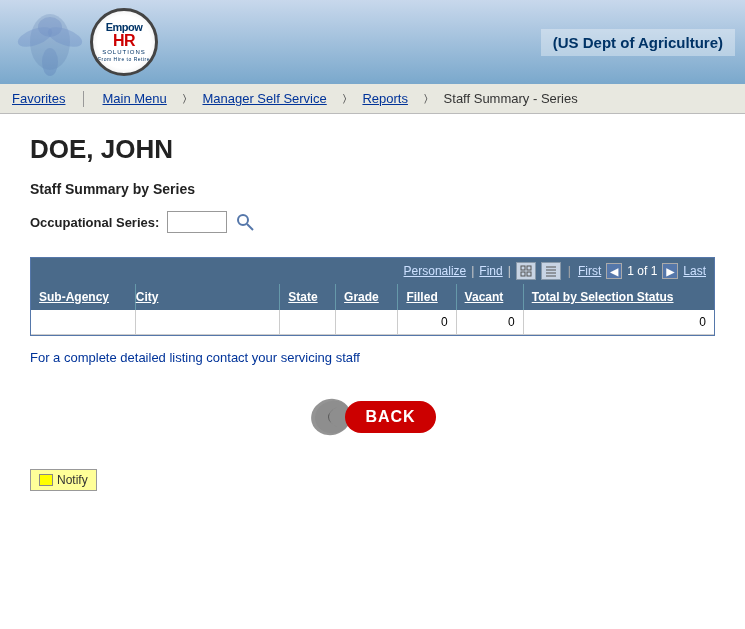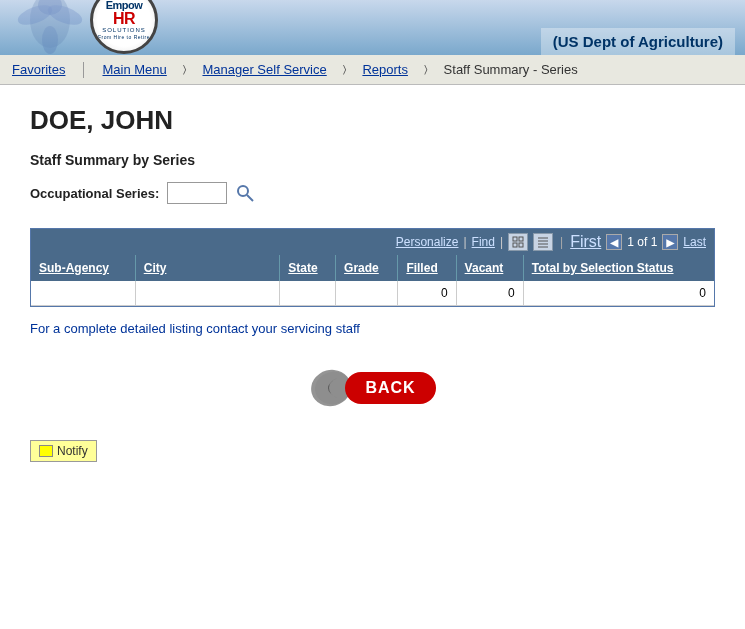--- a/index.html
+++ b/index.html
@@ -1,21 +1,21 @@
 <!DOCTYPE html>
 <html><head>
   <meta charset="utf-8">
   <style>
     * { margin: 0; padding: 0; box-sizing: border-box; }
     body { font-family: Arial, sans-serif; font-size: 13px; background: #fff; width: 745px; min-height: 629px; overflow-x: hidden; }
   </style>
 </head>
 <body>
 
-<div style="display:flex; align-items:flex-end; justify-content:space-between; background: linear-gradient(180deg, #c8d8ec 0%, #7aa8cc 100%); height:55px; padding:0 10px; position:relative;">
+<div style="display:flex; align-items:center; justify-content:space-between; background: linear-gradient(180deg, #c8d8ec 0%, #7aa8cc 100%); height:84px; padding:0 10px; position:relative;">
   <div style="display:flex; align-items:center; gap:0;">
 
     <div style="width:80px; height:70px; display:flex; align-items:center; justify-content:center; opacity:0.45;">
       <svg viewBox="0 0 80 70" width="80" height="70">
 
         <ellipse cx="40" cy="35" rx="20" ry="28" fill="#5577aa" opacity="0.5"></ellipse>
         <ellipse cx="40" cy="20" rx="12" ry="10" fill="#4466aa" opacity="0.6"></ellipse>
         <ellipse cx="25" cy="30" rx="18" ry="8" fill="#3355aa" opacity="0.4" transform="rotate(-20,25,30)"></ellipse>
         <ellipse cx="55" cy="30" rx="18" ry="8" fill="#3355aa" opacity="0.4" transform="rotate(20,55,30)"></ellipse>
         <ellipse cx="40" cy="55" rx="8" ry="14" fill="#4466aa" opacity="0.5"></ellipse>
@@ -78,32 +78,32 @@
       </button>
       <button style="background:#c8d4e4; border:1px solid #8899aa; width:20px; height:18px; display:flex; align-items:center; justify-content:center; cursor:pointer; font-size:9px; color:#333;">
         <svg width="12" height="12" viewBox="0 0 12 12">
           <line x1="1" y1="2" x2="11" y2="2" stroke="#555" stroke-width="1"></line>
           <line x1="1" y1="5" x2="11" y2="5" stroke="#555" stroke-width="1"></line>
           <line x1="1" y1="8" x2="11" y2="8" stroke="#555" stroke-width="1"></line>
           <line x1="1" y1="11" x2="11" y2="11" stroke="#555" stroke-width="1"></line>
         </svg>
       </button>
       <span style="color:#aaa; margin:0 2px;">|</span>
-      <span style="color:#cce0ff; text-decoration:underline; cursor:pointer; font-size:16px;">First</span>
+      <span style="color:#cce0ff; text-decoration:underline; cursor:pointer; font-size:12px;">First</span>
       <button style="background:#5577aa; border:1px solid #aaa; color:#fff; width:16px; height:16px; display:flex; align-items:center; justify-content:center; cursor:pointer; font-size:10px; font-weight:bold; padding:0;">◀</button>
       <span style="color:#fff; font-size:12px;">1 of 1</span>
       <button style="background:#5577aa; border:1px solid #aaa; color:#fff; width:16px; height:16px; display:flex; align-items:center; justify-content:center; cursor:pointer; font-size:10px; font-weight:bold; padding:0;">▶</button>
       <span style="color:#cce0ff; text-decoration:underline; cursor:pointer; font-size:12px;">Last</span>
     </div>
 
     <table style="width:100%; border-collapse:collapse;">
       <thead>
         <tr>
           <th style="background:#4a6a8a; color:#fff; padding:6px 8px; font-size:12px; font-weight:bold; text-align:left; border-right:1px solid #6699aa; text-decoration:underline;">Sub-Agency</th>
-          <th style="background:#4a6a8a; color:#fff; padding:6px 8px; font-size:12px; font-weight:bold; text-align:left; border-right:1px solid #6699aa; text-decoration:underline;">City</th>
+          <th style="background:#4a6a8a; color:#fff; padding:6px 0; font-size:12px; font-weight:bold; text-align:left; border-right:1px solid #6699aa; text-decoration:underline;">City</th>
           <th style="background:#4a6a8a; color:#fff; padding:6px 8px; font-size:12px; font-weight:bold; text-align:left; border-right:1px solid #6699aa; text-decoration:underline;">State</th>
           <th style="background:#4a6a8a; color:#fff; padding:6px 8px; font-size:12px; font-weight:bold; text-align:left; border-right:1px solid #6699aa; text-decoration:underline;">Grade</th>
           <th style="background:#4a6a8a; color:#fff; padding:6px 8px; font-size:12px; font-weight:bold; text-align:left; border-right:1px solid #6699aa; text-decoration:underline;">Filled</th>
           <th style="background:#4a6a8a; color:#fff; padding:6px 8px; font-size:12px; font-weight:bold; text-align:left; border-right:1px solid #6699aa; text-decoration:underline;">Vacant</th>
           <th style="background:#4a6a8a; color:#fff; padding:6px 8px; font-size:12px; font-weight:bold; text-align:left; border-right:none; text-decoration:underline;">Total by Selection Status</th>
         </tr>
       </thead>
       <tbody>
         <tr>
           <td style="padding:5px 8px; border-right:1px solid #ccc; border-bottom:1px solid #ccc; font-size:12px; background:#fff; min-width:80px; height:24px;"></td>

